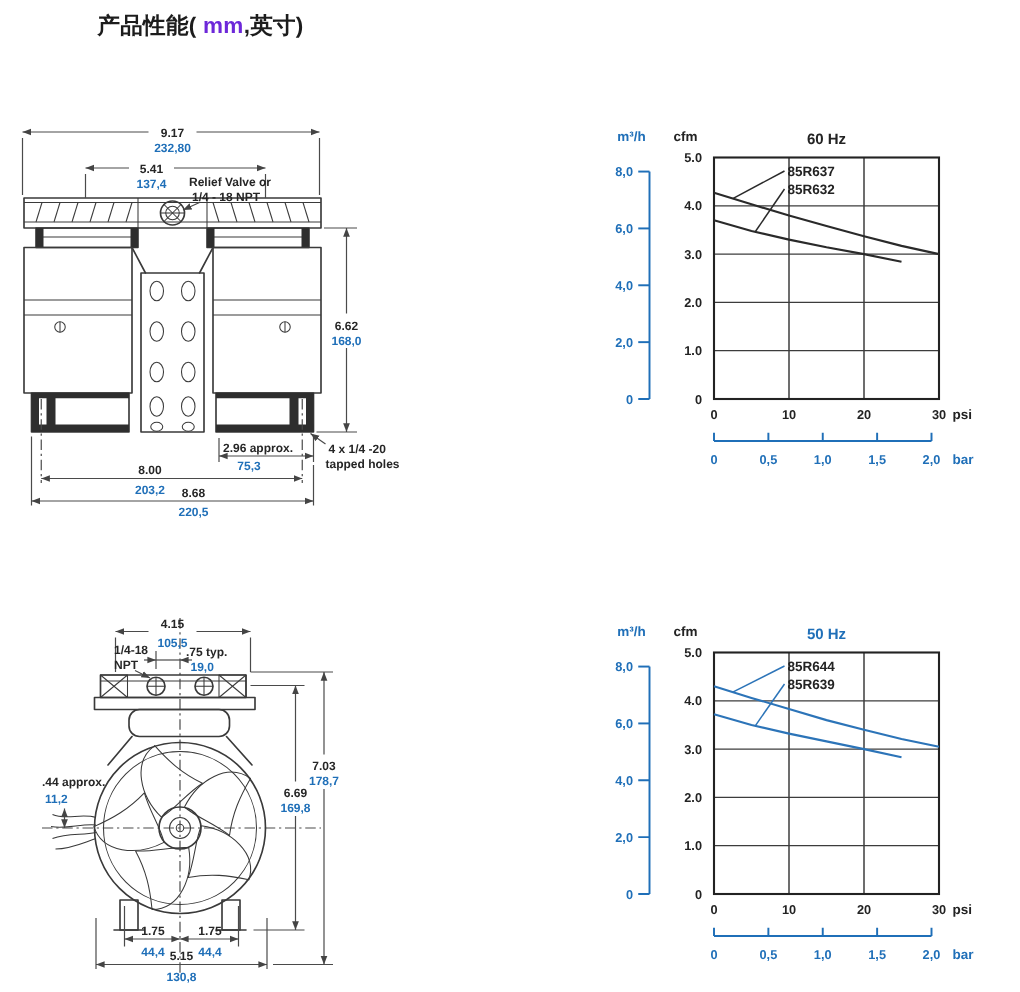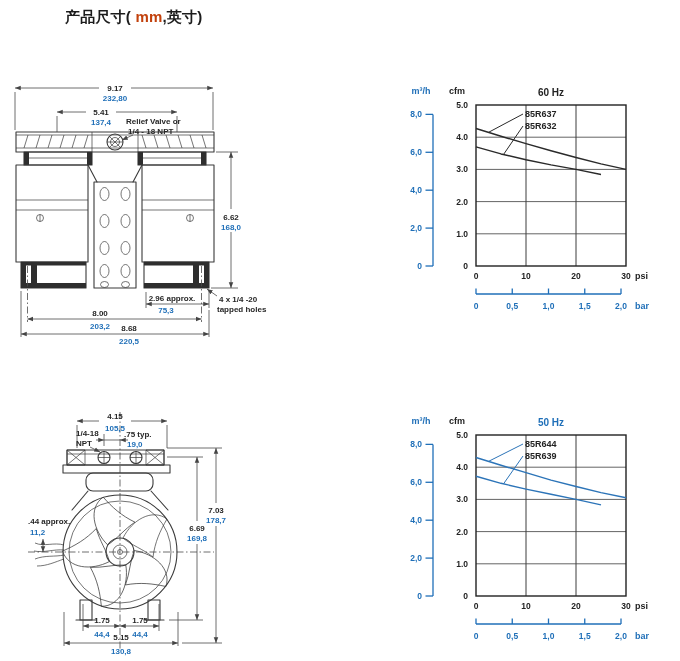--- a/index.html
+++ b/index.html
@@ -1,21 +1,21 @@
 <!DOCTYPE html>
 <html><head>
 <meta charset="utf-8">
 <style>
   html,body{margin:0;padding:0;background:#ffffff;}
   #canvas{
     position:relative;width:680px;height:661px;background:#ffffff;overflow:hidden;
     font-family:"Liberation Sans","DejaVu Sans",sans-serif;
   }
   .hdr{position:absolute;top:8px;font-size:15px;font-weight:700;color:#1c1c1c;letter-spacing:0.2px;white-space:nowrap;}
-  .hdr .hl{color:#c2410c;}
+  .hdr .hl{color:#6d28d9;}
   #hdr-left{left:65px;}
   #hdr-right{left:458px;}
   svg{position:absolute;overflow:visible;}
   #svg-front{left:0;top:60px;}
   #svg-side{left:0;top:400px;}
   #chart60{left:395px;top:70px;}
   #chart50{left:395px;top:400px;}
   .art{stroke:#3a3a3a;fill:none;stroke-width:1.1;stroke-linejoin:round;stroke-linecap:round;}
   .art2{stroke:#3a3a3a;fill:none;stroke-width:0.7;stroke-linejoin:round;}
   .blk{fill:#2e2e2e;stroke:none;}
@@ -23,21 +23,21 @@
   .cl{stroke:#4a4a4a;fill:none;stroke-width:0.8;stroke-dasharray:7 2.5 1.5 2.5;}
   .din{font:700 8px "Liberation Sans","DejaVu Sans",sans-serif;fill:#262626;}
   .dmm{font:700 8px "Liberation Sans","DejaVu Sans",sans-serif;fill:#1f6fb8;}
   .mid{text-anchor:middle;}
 </style>
 </head>
 <body>
 
 <div id="canvas">
 
-  <div id="hdr-left" class="hdr"><span>产品尺寸( </span><span class="hl">mm</span><span>,英寸)</span></div>
+  <div id="hdr-left" class="hdr"><span>产品性能( </span><span class="hl">mm</span><span>,英寸)</span></div>
 
 
   <svg id="svg-front" width="300" height="292" viewBox="0 0 300 292">
     <defs>
       <marker id="m1" viewBox="0 0 10 10" refX="9" refY="5" markerWidth="8" markerHeight="8" orient="auto-start-reverse">
         <path d="M0,1.5 L9,5 L0,8.5 z" fill="#444"></path>
       </marker>
     </defs>
 
     <g>

